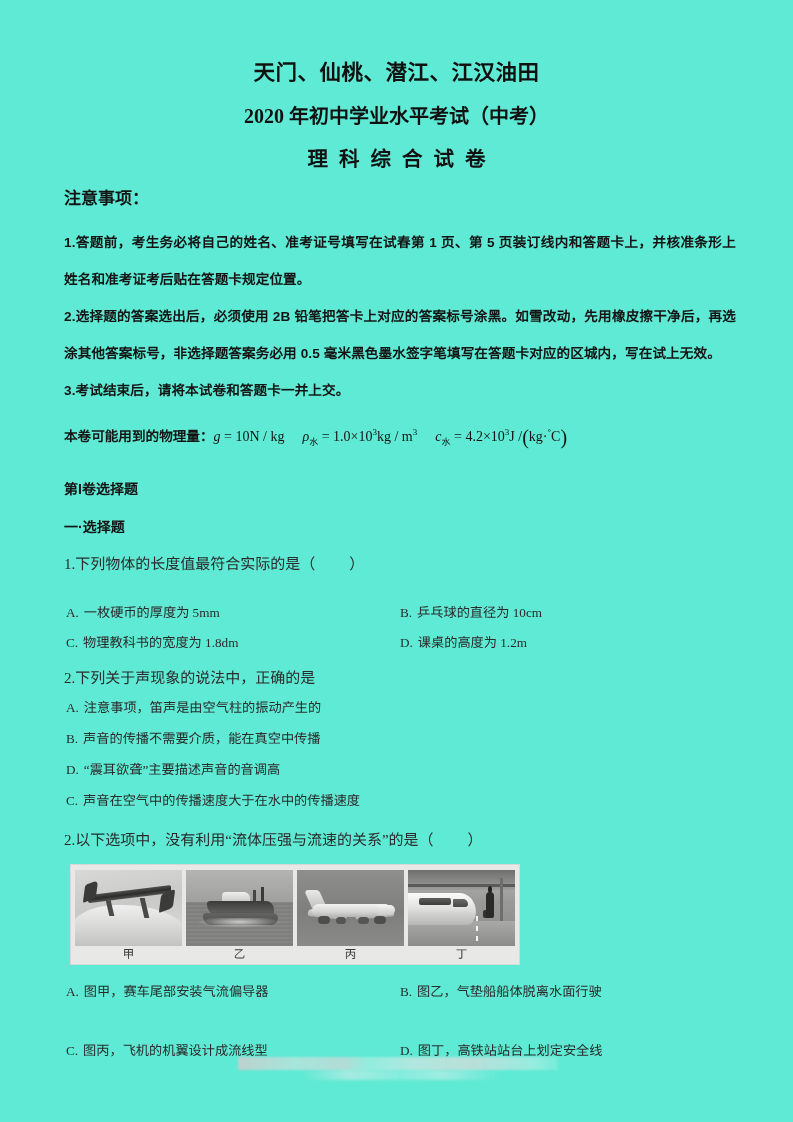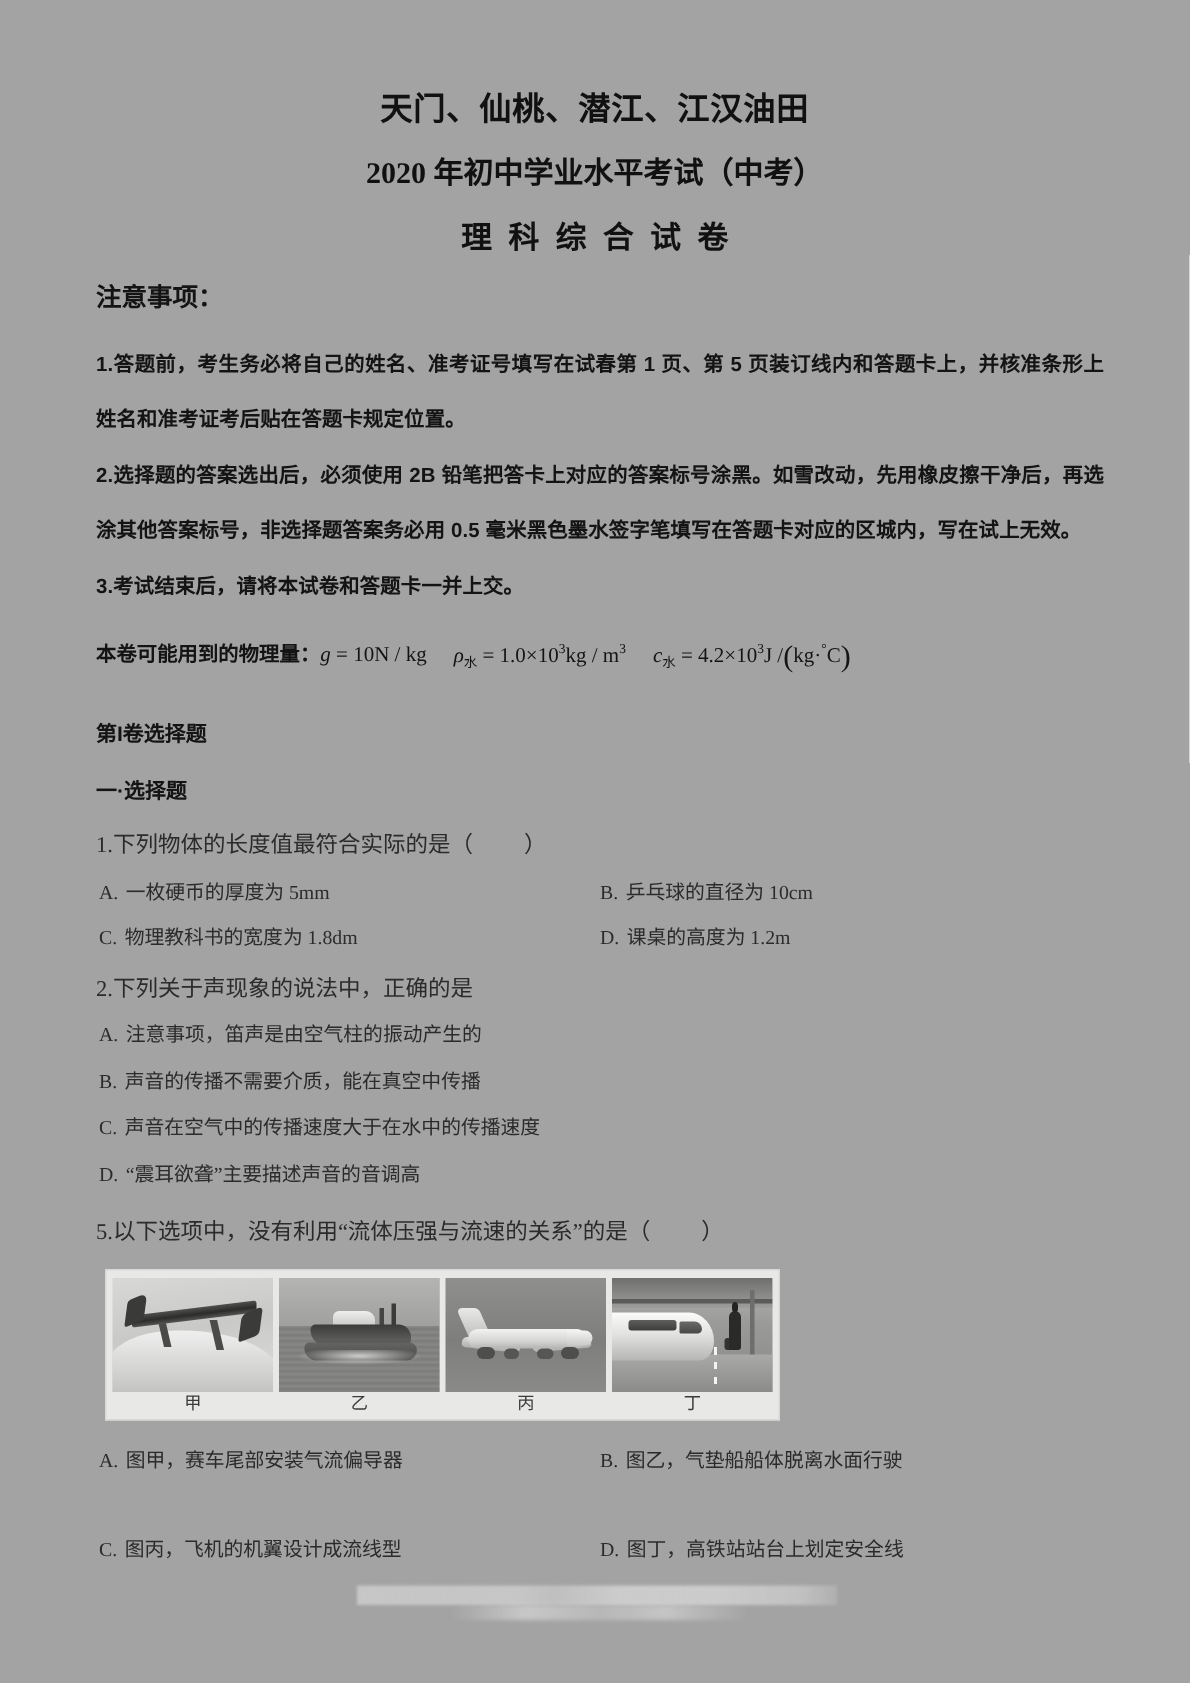--- a/index.html
+++ b/index.html
@@ -15,21 +15,21 @@
     font-family: "Liberation Serif", "DejaVu Serif", serif;
     color: #1a1a1a;
     overflow: hidden;
   }
 
   .page {
     position: absolute;
     left: 0; top: 0;
     width: 793px;
     height: 1122px;
-    background: #a3a3a3;
+    background: #5eead4;
   }
 
   
   .title-block {
     position: absolute;
     left: 62px;
     top: 58px;
     width: 669px;
     text-align: center;
   }
@@ -138,21 +138,21 @@
     margin-top: 6px;
   }
   .q-stem .blank {
     display: inline-block;
     width: 34px;
   }
 
   .opt-grid {
     display: block;
     position: relative;
-    margin-top: 2px;
+    margin-top: 20px;
   }
   .opt-row {
     position: relative;
     height: 30px;
     line-height: 30px;
   }
   .opt {
     font-family: "Liberation Serif", "DejaVu Serif", serif;
     font-size: 13.2px;
     color: #2b2b2b;
@@ -429,28 +429,28 @@
     <div class="q-stem">2.下列关于声现象的说法中，正确的是</div>
 
     <div class="opt-stack">
       <div class="opt-line">
         <span class="lbl">A.</span><span>注意事项，笛声是由空气柱的振动产生的</span>
       </div>
       <div class="opt-line">
         <span class="lbl">B.</span><span>声音的传播不需要介质，能在真空中传播</span>
       </div>
       <div class="opt-line">
+        <span class="lbl">D.</span><span>“震耳欲聋”主要描述声音的音调高</span>
+      </div>
+      <div class="opt-line">
         <span class="lbl">C.</span><span>声音在空气中的传播速度大于在水中的传播速度</span>
       </div>
-      <div class="opt-line">
-        <span class="lbl">D.</span><span>“震耳欲聋”主要描述声音的音调高</span>
-      </div>
     </div>
 
-    <div class="q-stem" style="margin-top:10px;"><span>5.以下选项中，没有利用“流体压强与流速的关系”的是（</span><span class="blank"></span><span>）</span></div>
+    <div class="q-stem" style="margin-top:10px;"><span>2.以下选项中，没有利用“流体压强与流速的关系”的是（</span><span class="blank"></span><span>）</span></div>
 
     <div class="figure-strip">
       <div class="figure-row">
 
         <div class="fig-cell">
           <div class="fig-img f1" style="width:107px;height:76px;">
             <span class="ph shadow"></span>
             <span class="ph body"></span>
             <span class="ph strutL"></span>
             <span class="ph strutR"></span>

